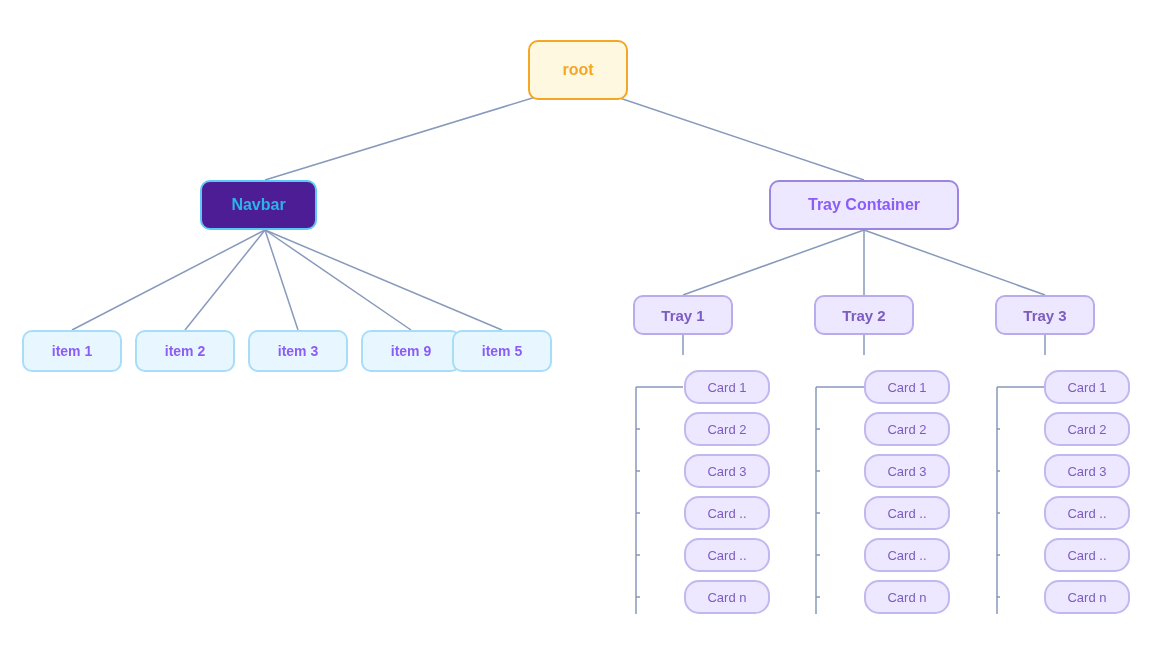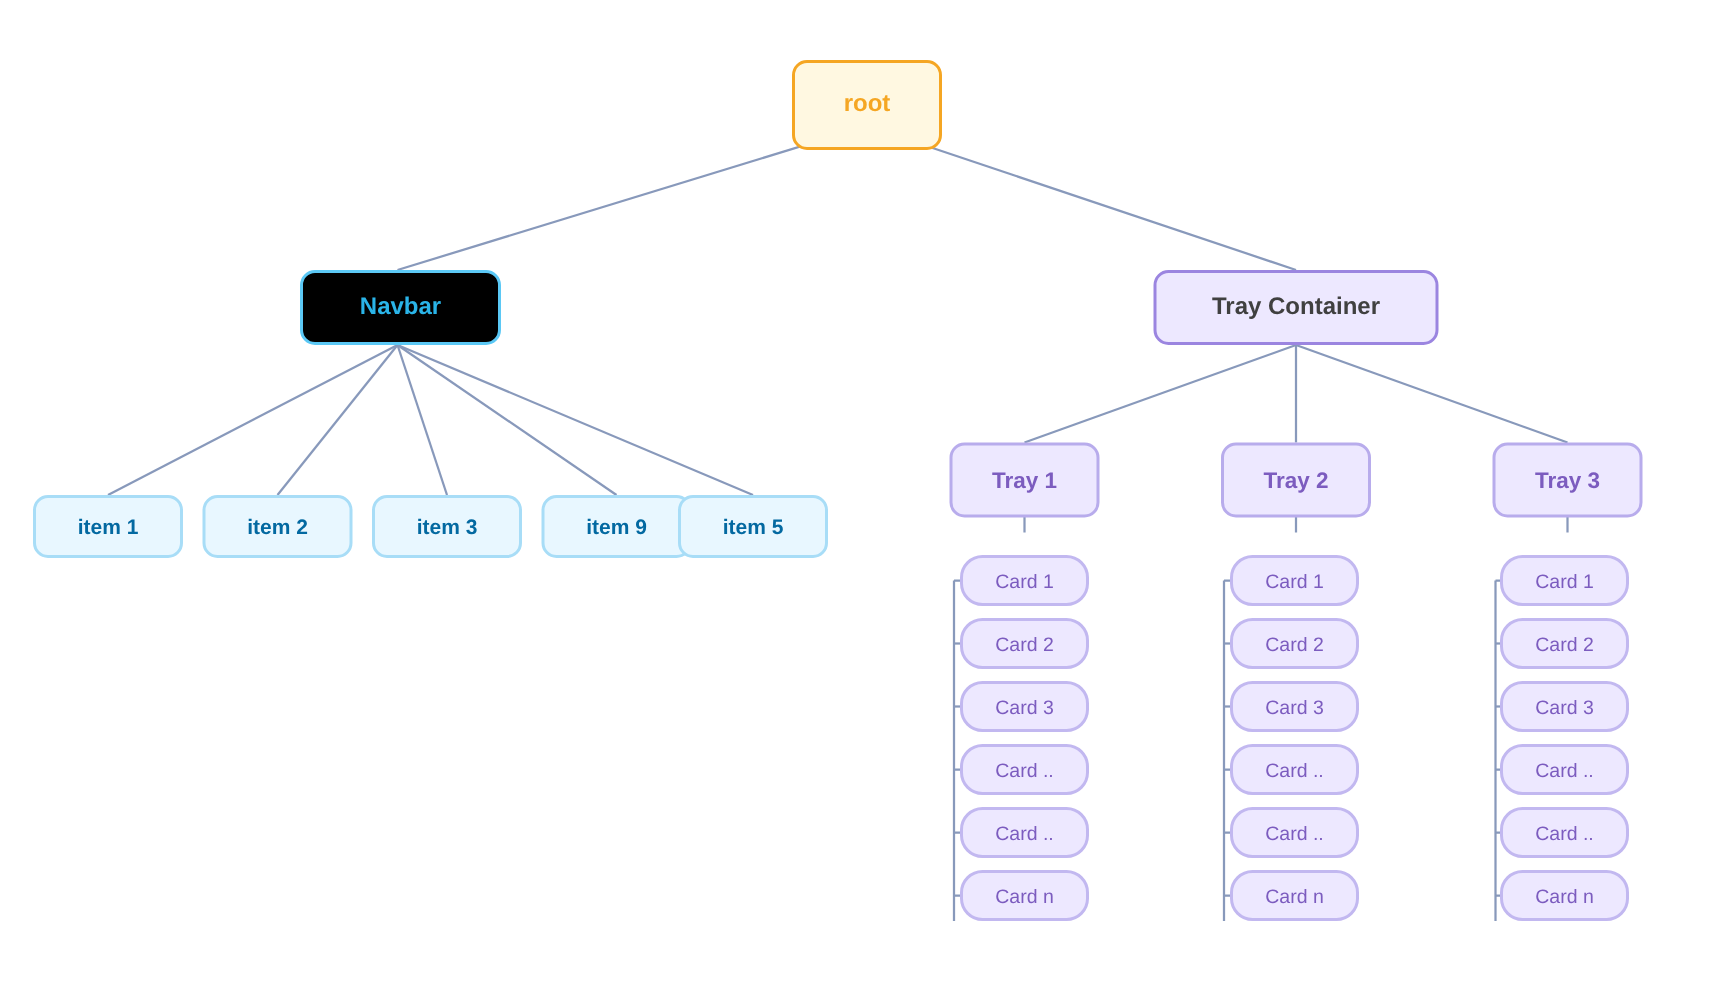--- a/index.html
+++ b/index.html
@@ -32,74 +32,75 @@
     .node-root {
       background: #fff8e1;
       border: 2px solid #f5a623;
       color: #f5a623;
       width: 100px;
       height: 60px;
       left: 528px;
       top: 40px;
     }
     .node-navbar {
-      background: #000000;
+      background: #4c1d95;
       border: 2px solid #5bc8f5;
       color: #2ab4e8;
-      width: 134px;
+      width: 117px;
       height: 50px;
       left: 200px;
       top: 180px;
     }
     .node-tray-container {
       background: #ede8ff;
       border: 2px solid #9b85e0;
-      color: #404040;
+      color: #8b5cf6;
       width: 190px;
       height: 50px;
       left: 769px;
       top: 180px;
     }
     .node-item {
       background: #e8f7ff;
       border: 2px solid #a8ddf7;
-      color: #0369a1;
+      color: #8b5cf6;
       width: 100px;
       height: 42px;
       font-weight: 600;
       font-size: 14px;
     }
     .node-item1 { left: 22px; top: 330px; }
     .node-item2 { left: 135px; top: 330px; }
     .node-item3 { left: 248px; top: 330px; }
     .node-item4 { left: 361px; top: 330px; }
     .node-item5 { left: 452px; top: 330px; }
 
     .node-tray {
       background: #ede8ff;
       border: 2px solid #b8acec;
       color: #7c5cbf;
       width: 100px;
-      height: 50px;
+      height: 40px;
       font-weight: 600;
       font-size: 15px;
     }
     .node-tray1 { left: 633px; top: 295px; }
     .node-tray2 { left: 814px; top: 295px; }
     .node-tray3 { left: 995px; top: 295px; }
 
     .node-card {
       background: #ede8ff;
       border: 2px solid #c2b8f0;
       color: #7c5cbf;
       width: 86px;
       height: 34px;
       font-weight: 500;
       font-size: 13px;
       border-radius: 15px;
+      margin-left: 44px;
     }
     
     .card-t1-1 { left: 640px; top: 370px; }
     .card-t1-2 { left: 640px; top: 412px; }
     .card-t1-3 { left: 640px; top: 454px; }
     .card-t1-4 { left: 640px; top: 496px; }
     .card-t1-5 { left: 640px; top: 538px; }
     .card-t1-6 { left: 640px; top: 580px; }
     
     .card-t2-1 { left: 820px; top: 370px; }

